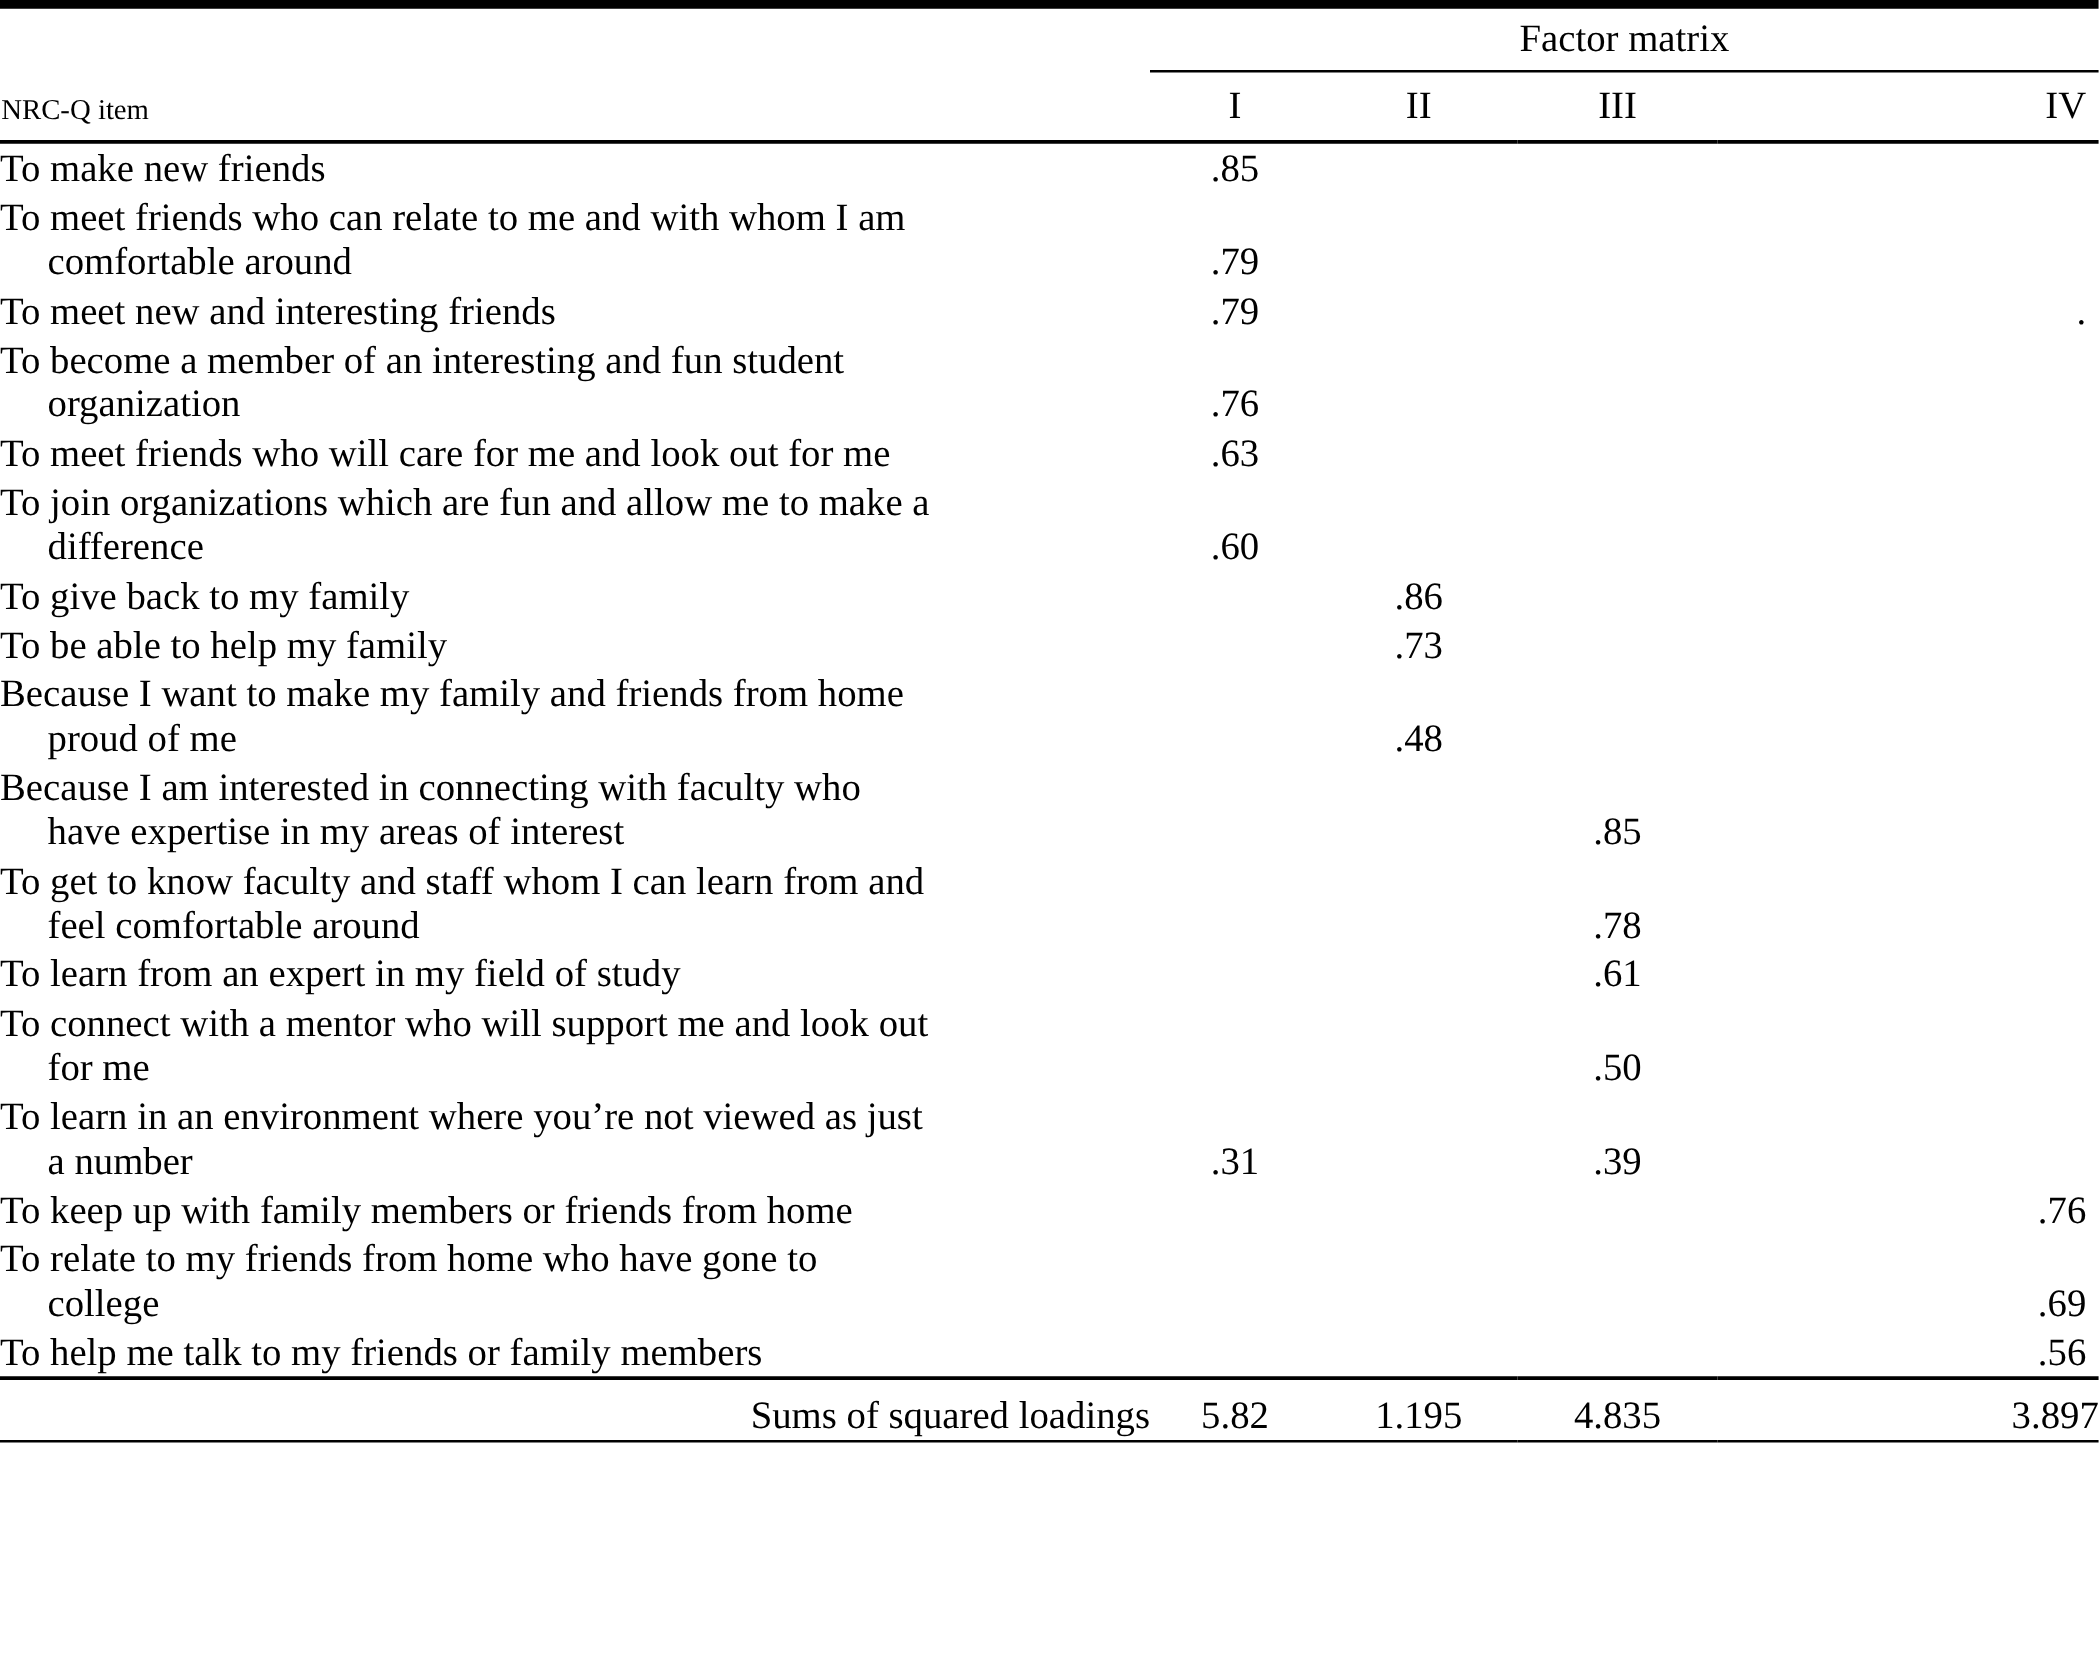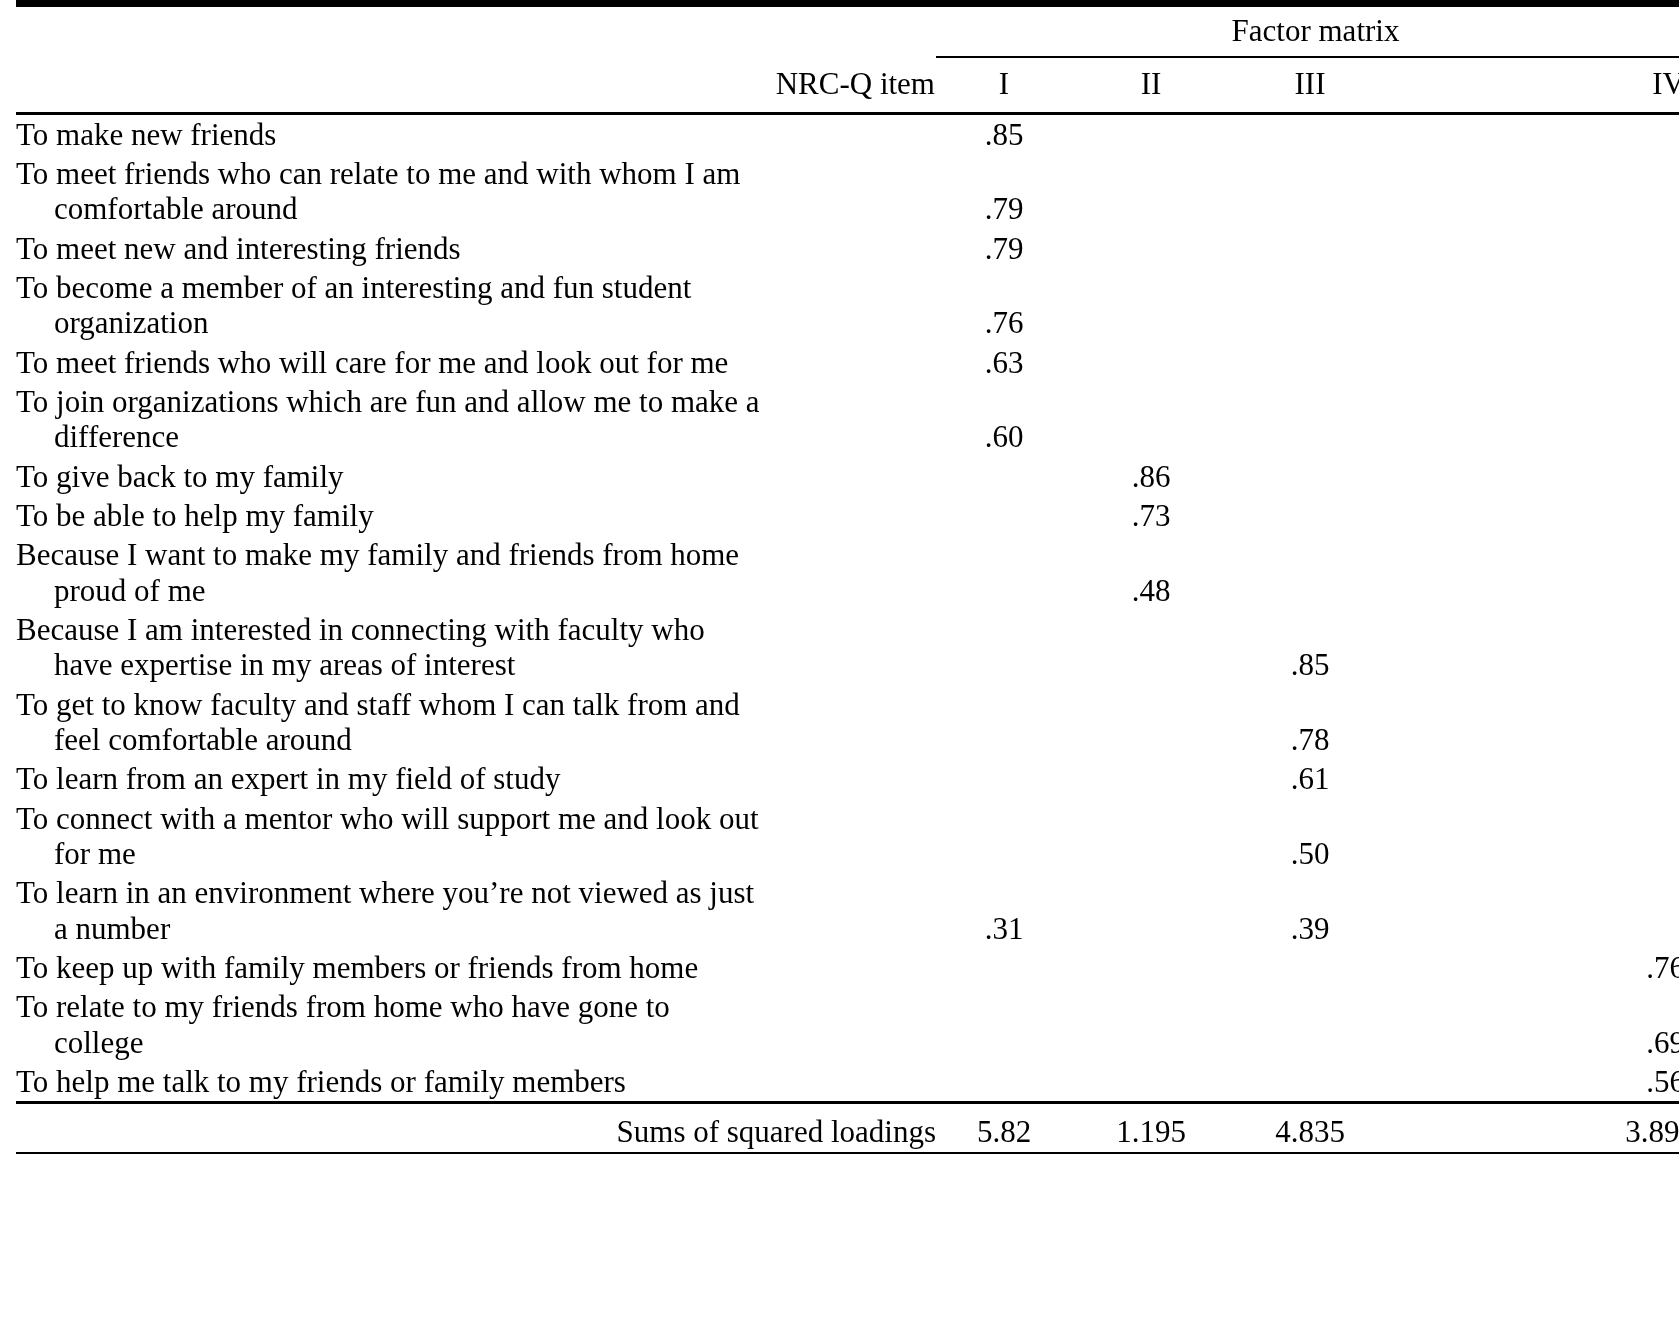--- a/index.html
+++ b/index.html
@@ -12,21 +12,20 @@
     height: 1332px;
     font-family: "Liberation Serif", "DejaVu Serif", serif;
     color: #000000;
     overflow: hidden;
   }
 
   .table-wrap {
     position: relative;
     width: 1440px;
     box-sizing: border-box;
-    padding-left: 16px;
   }
 
   table.factor-table {
     width: 1679px;
     border-collapse: collapse;
     font-size: 31px;
     line-height: 1.14;
   }
 
   
@@ -49,25 +48,25 @@
   .hdr-rule-cell {
     padding: 0;
   }
   .hdr-rule {
     height: 2px;
     background: #000;
     width: 100%;
   }
 
   .hdr-item-cell {
-    text-align: right;
+    text-align: left;
     vertical-align: bottom;
     font-weight: normal;
     padding-bottom: 10px;
-    font-size: 31px;
+    font-size: 23px;
   }
 
   .hdr-roman {
     text-align: center;
     vertical-align: bottom;
     font-weight: normal;
     padding: 8px 0 10px 0;
     font-size: 31px;
   }
 
@@ -239,21 +238,21 @@
           <td class="val-cell val-iv"></td>
         </tr>
         <tr>
           <td class="item-cell"><span class="l1">Because I am interested in connecting with faculty who</span><span class="l2">have expertise in my areas of interest</span></td>
           <td class="val-cell"></td>
           <td class="val-cell"></td>
           <td class="val-cell">.85</td>
           <td class="val-cell val-iv"></td>
         </tr>
         <tr>
-          <td class="item-cell"><span class="l1">To get to know faculty and staff whom I can talk from and</span><span class="l2">feel comfortable around</span></td>
+          <td class="item-cell"><span class="l1">To get to know faculty and staff whom I can learn from and</span><span class="l2">feel comfortable around</span></td>
           <td class="val-cell"></td>
           <td class="val-cell"></td>
           <td class="val-cell">.78</td>
           <td class="val-cell val-iv"></td>
         </tr>
         <tr>
           <td class="item-cell"><span class="l1">To learn from an expert in my field of study</span></td>
           <td class="val-cell"></td>
           <td class="val-cell"></td>
           <td class="val-cell">.61</td>

